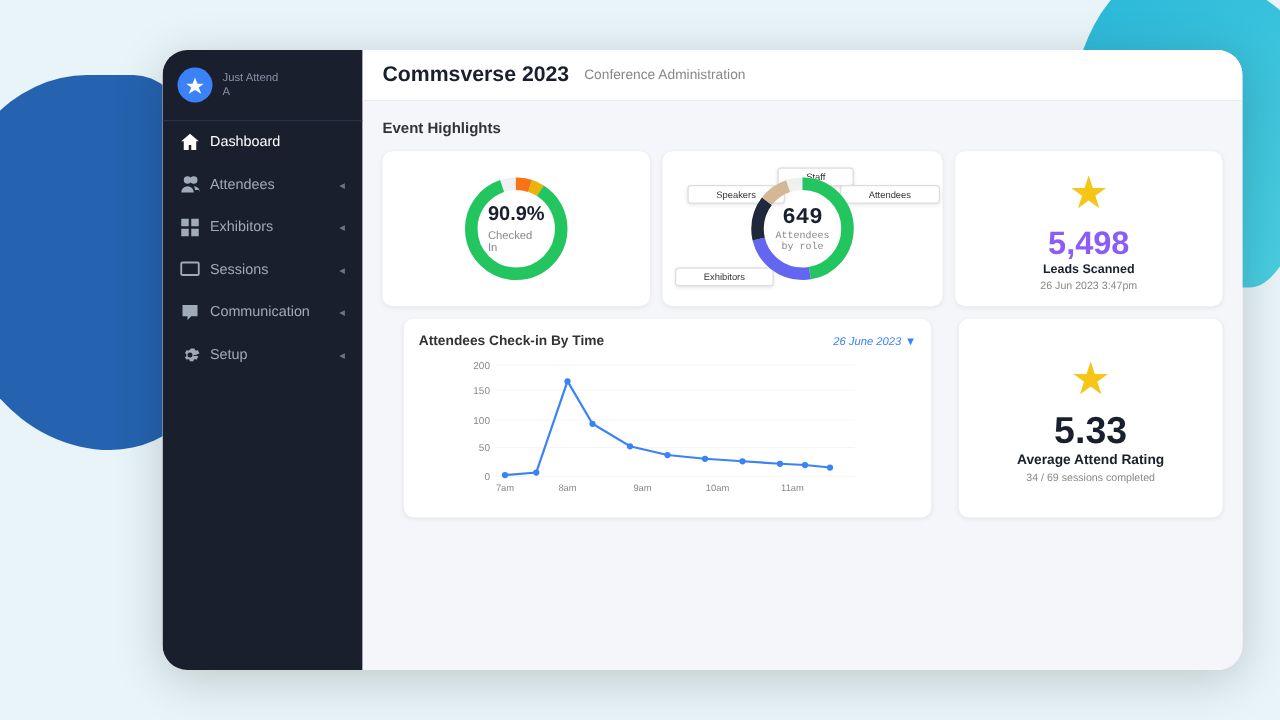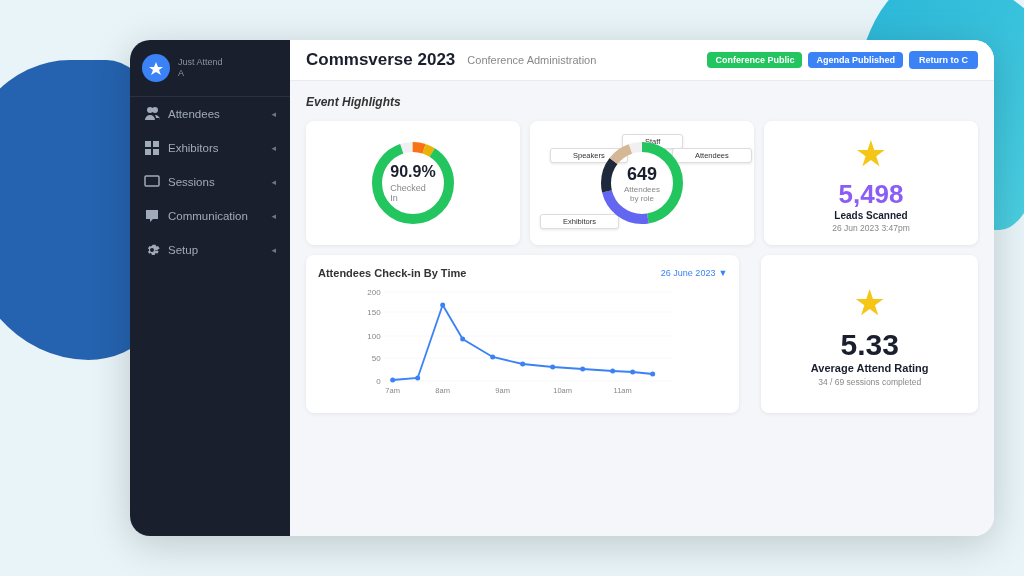--- a/index.html
+++ b/index.html
@@ -175,21 +175,20 @@
       flex: 1;
       padding: 14px 16px;
       overflow: hidden;
       background: #f5f6fa;
     }
     .section-title {
       font-size: 12px;
       font-weight: 600;
       color: #333;
       margin-bottom: 12px;
-      font-style: italic;
     }
 
     
     .top-widgets {
       display: grid;
       grid-template-columns: 1fr 1fr 1fr;
       gap: 10px;
       margin-bottom: 10px;
     }
     .widget {
@@ -224,20 +223,21 @@
       font-size: 9px;
       color: #888;
       margin-top: 2px;
     }
 
     
     .donut2-container {
       position: relative;
       width: 90px;
       height: 90px;
+      font-family: Liberation Mono, monospace;
     }
     .donut2-label {
       position: absolute;
       top: 50%;
       left: 50%;
       transform: translate(-50%, -50%);
       text-align: center;
     }
     .donut2-number {
       font-size: 18px;
@@ -289,20 +289,21 @@
       font-size: 8.5px;
       color: #888;
       margin-top: 2px;
     }
 
     
     .bottom-widgets {
       display: grid;
       grid-template-columns: 2fr 1fr;
       gap: 22px;
+      margin-left: 17px;
     }
 
     
     .chart-widget {
       background: #fff;
       border-radius: 8px;
       box-shadow: 0 1px 4px rgba(0,0,0,0.07);
       padding: 12px;
     }
     .chart-header {
@@ -315,20 +316,21 @@
       font-size: 11px;
       font-weight: 600;
       color: #333;
     }
     .chart-date {
       font-size: 9px;
       color: #3b82f6;
       display: flex;
       align-items: center;
       gap: 3px;
+      font-style: italic;
     }
 
     .chart-area {
       width: 100%;
       height: 110px;
     }
 
     
     .rating-widget {
       background: #fff;
@@ -377,20 +379,26 @@
         <svg width="16" height="16" viewBox="0 0 16 16" fill="none">
           <path d="M8 2L10 7H15L11 10L13 15L8 12L3 15L5 10L1 7H6Z" fill="white"></path>
         </svg>
       </div>
       <div class="logo-text">
         <span>Just Attend</span>
         <span>A</span>
       </div>
     </div>
 
+    <div class="nav-item active">
+      <svg class="nav-icon" viewBox="0 0 16 16" fill="currentColor">
+        <path d="M8 1L1 7h2v7h4v-4h2v4h4V7h2L8 1z"></path>
+      </svg>
+      <span>Dashboard</span>
+    </div>
     <div class="nav-item">
       <svg class="nav-icon" viewBox="0 0 16 16" fill="currentColor">
         <path d="M6 7a3 3 0 100-6 3 3 0 000 6zm-5 7a5 5 0 0110 0H1zm10-7a3 3 0 100-6 3 3 0 000 6zm5 7a5 5 0 00-5-5 4.96 4.96 0 011 3H16z"></path>
       </svg>
       <span>Attendees</span>
       <span class="nav-arrow">◂</span>
     </div>
     <div class="nav-item">
       <svg class="nav-icon" viewBox="0 0 16 16" fill="currentColor">
         <rect x="1" y="1" width="6" height="6"></rect>
@@ -423,25 +431,20 @@
       <span>Setup</span>
       <span class="nav-arrow">◂</span>
     </div>
   </nav>
 
   <div class="content">
 
     <header class="header">
       <span class="header-title">Commsverse 2023</span>
       <span class="header-subtitle">Conference Administration</span>
-      <div class="header-badges">
-        <span class="badge-green">Conference Public</span>
-        <span class="badge-blue">Agenda Published</span>
-        <button class="btn-return">Return to C</button>
-      </div>
     </header>
 
     <div class="dashboard-body">
       <div class="section-title">Event Highlights</div>
 
       <div class="top-widgets">
 
         <div class="widget">
           <div class="donut-container">
             <svg width="90" height="90" viewBox="0 0 90 90">

